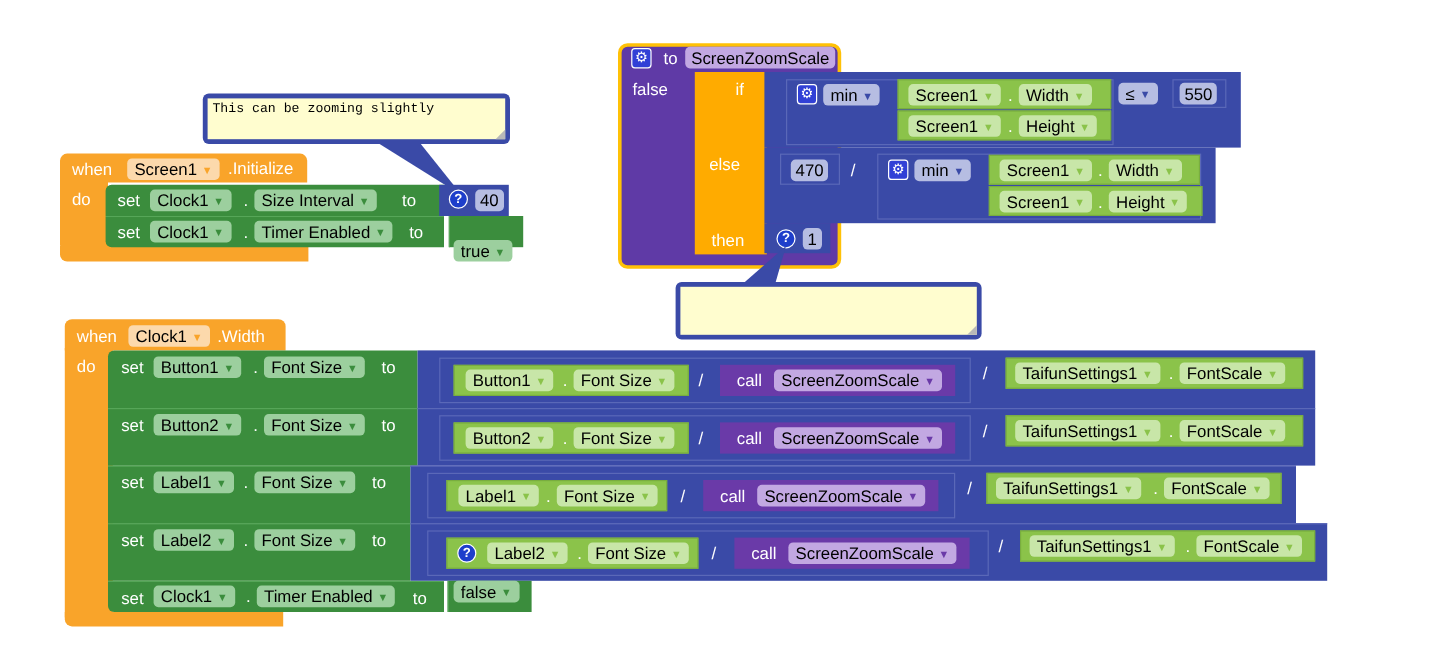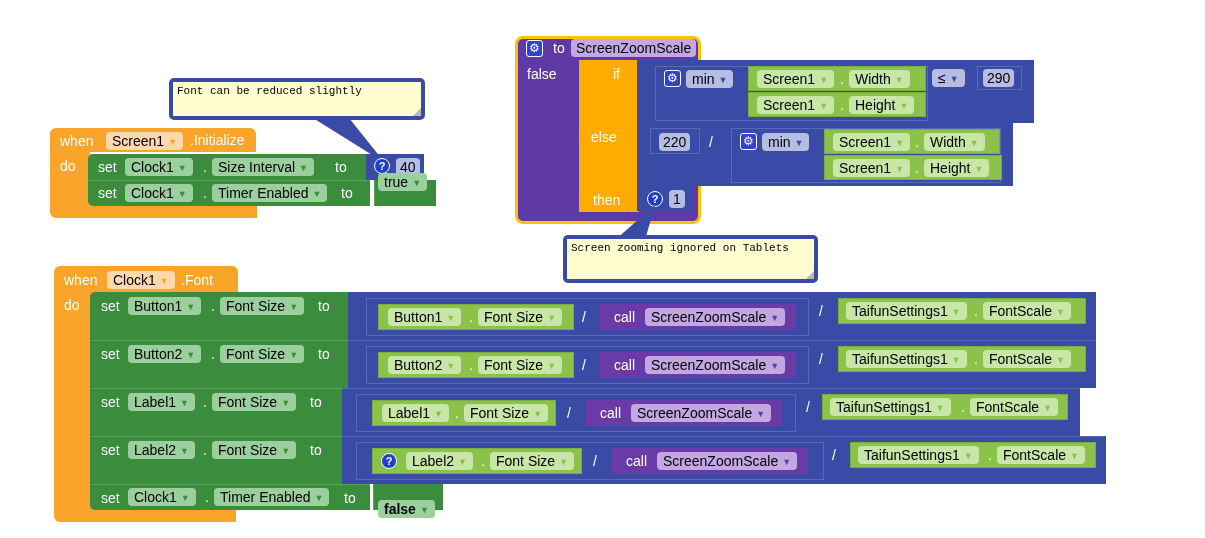--- a/index.html
+++ b/index.html
@@ -33,21 +33,21 @@
   .grip { position:absolute; right:0; bottom:0; width:0; height:0; border-left:8px solid transparent; border-bottom:8px solid #b8b8b8; }
   .dot { position:absolute; color:#fff; font-size:14px; }
 </style>
 </head>
 <body>
 
 <svg class="abs" style="left:300px;top:108px;" width="110" height="60">
   <polygon points="5,5 45,5 85,55" fill="#3a4aa7"></polygon>
 </svg>
 <div class="comment" style="left:169px;top:78px;width:256px;height:42px;">
-  <div class="inner"><span>Font can be reduced slightly</span><div class="grip"></div></div>
+  <div class="inner"><span>This can be zooming slightly</span><div class="grip"></div></div>
 </div>
 
 <div class="abs orange" style="left:50px;top:128px;width:206px;height:24px;border-radius:6px 6px 0 0;"></div>
 <div class="abs orange" style="left:50px;top:150px;width:40px;height:60px;border-radius:0 0 0 6px;"></div>
 <div class="abs orange" style="left:50px;top:205px;width:207px;height:13px;border-radius:0 0 0 6px;"></div>
 <span class="txt" style="left:60px;top:133px;">when</span>
 <div class="field fo" style="left:106px;top:132px;"><span>Screen1</span><span class="arrow" style="color:#f9a42a">▼</span></div>
 <span class="txt" style="left:190px;top:132px;">.Initialize</span>
 <span class="txt" style="left:60px;top:158px;">do</span>
 
@@ -61,21 +61,21 @@
 <div class="icon-q" style="left:374px;top:158px;">?</div>
 <div class="field fb" style="left:396px;top:158px;padding:0 4px;">40</div>
 
 <div class="abs green" style="left:88px;top:180px;width:282px;height:26px;border-radius:0 0 0 5px;border-top:1px solid #56a658;"></div>
 <span class="txt" style="left:98px;top:185px;">set</span>
 <div class="field fg" style="left:125px;top:184px;"><span>Clock1</span><span class="arrow" style="color:#3b8d3d">▼</span></div>
 <span class="dot" style="left:203px;top:185px;">.</span>
 <div class="field fg" style="left:212px;top:184px;"><span>Timer Enabled</span><span class="arrow" style="color:#3b8d3d">▼</span></div>
 <span class="txt" style="left:341px;top:185px;">to</span>
 <div class="abs green" style="left:374px;top:180px;width:62px;height:26px;border-left:1px solid #56a658;"></div>
-<div class="field fg" style="left:378px;top:173px;"><span>true</span><span class="arrow" style="color:#3b8d3d">▼</span></div>
+<div class="field fg" style="left:378px;top:200px;"><span>true</span><span class="arrow" style="color:#3b8d3d">▼</span></div>
 
 <div class="abs proc" style="left:515px;top:36px;width:186px;height:188px;border:3px solid #ffc107;border-radius:8px;"></div>
 <div class="icon-gear" style="left:526px;top:40px;">⚙</div>
 <span class="txt" style="left:553px;top:40px;">to</span>
 <div class="field fp" style="left:571px;top:39px;padding:0 5px;">ScreenZoomScale</div>
 <span class="txt" style="left:527px;top:66px;">false</span>
 
 <div class="abs ifbg" style="left:579px;top:60px;width:60px;height:152px;"></div>
 <span class="txt" style="left:613px;top:66px;">if</span>
 <span class="txt" style="left:591px;top:129px;">else</span>
@@ -88,25 +88,25 @@
 <div class="abs lgreen" style="left:748px;top:66px;width:178px;height:25px;"></div>
 <div class="field flg" style="left:757px;top:70px;"><span>Screen1</span><span class="arrow" style="color:#8bc34a">▼</span></div>
 <span class="dot" style="left:840px;top:71px;">.</span>
 <div class="field flg" style="left:849px;top:70px;"><span>Width</span><span class="arrow" style="color:#8bc34a">▼</span></div>
 <div class="abs lgreen" style="left:748px;top:92px;width:178px;height:25px;"></div>
 <div class="field flg" style="left:757px;top:96px;"><span>Screen1</span><span class="arrow" style="color:#8bc34a">▼</span></div>
 <span class="dot" style="left:840px;top:97px;">.</span>
 <div class="field flg" style="left:849px;top:96px;"><span>Height</span><span class="arrow" style="color:#8bc34a">▼</span></div>
 <div class="field fb" style="left:932px;top:69px;"><span>≤</span><span class="arrow" style="color:#3a4aa7">▼</span></div>
 <div class="abs blue-in" style="left:977px;top:66px;width:45px;height:24px;"></div>
-<div class="field fb" style="left:983px;top:69px;padding:0 4px;">290</div>
+<div class="field fb" style="left:983px;top:69px;padding:0 4px;">550</div>
 
 <div class="abs blue" style="left:637px;top:123px;width:376px;height:63px;"></div>
 <div class="abs blue-in" style="left:650px;top:128px;width:50px;height:26px;"></div>
-<div class="field fb" style="left:659px;top:133px;padding:0 4px;">220</div>
+<div class="field fb" style="left:659px;top:133px;padding:0 4px;">470</div>
 <span class="txt" style="left:709px;top:134px;">/</span>
 <div class="abs blue-in" style="left:731px;top:128px;width:270px;height:55px;"></div>
 <div class="icon-gear" style="left:740px;top:133px;">⚙</div>
 <div class="field fb" style="left:762px;top:133px;"><span>min</span><span class="arrow" style="color:#3a4aa7">▼</span></div>
 <div class="abs lgreen" style="left:824px;top:129px;width:176px;height:25px;"></div>
 <div class="field flg" style="left:833px;top:133px;"><span>Screen1</span><span class="arrow" style="color:#8bc34a">▼</span></div>
 <span class="dot" style="left:915px;top:134px;">.</span>
 <div class="field flg" style="left:924px;top:133px;"><span>Width</span><span class="arrow" style="color:#8bc34a">▼</span></div>
 <div class="abs lgreen" style="left:824px;top:155px;width:178px;height:25px;"></div>
 <div class="field flg" style="left:833px;top:159px;"><span>Screen1</span><span class="arrow" style="color:#8bc34a">▼</span></div>
@@ -114,29 +114,29 @@
 <div class="field flg" style="left:924px;top:159px;"><span>Height</span><span class="arrow" style="color:#8bc34a">▼</span></div>
 
 <div class="abs blue" style="left:637px;top:186px;width:55px;height:25px;"></div>
 <div class="icon-q" style="left:647px;top:191px;">?</div>
 <div class="field fb" style="left:669px;top:190px;padding:0 4px;">1</div>
 
 <svg class="abs" style="left:595px;top:200px;" width="80" height="45">
   <polygon points="60,5 20,40 50,40" fill="#3a4aa7"></polygon>
 </svg>
 <div class="comment" style="left:563px;top:235px;width:255px;height:48px;">
-  <div class="inner"><span>Screen zooming ignored on Tablets</span><div class="grip"></div></div>
+  <div class="inner"><div class="grip"></div></div>
 </div>
 
 <div class="abs orange" style="left:54px;top:266px;width:184px;height:26px;border-radius:6px 6px 0 0;"></div>
 <div class="abs orange" style="left:54px;top:290px;width:40px;height:230px;border-radius:0 0 0 6px;"></div>
 <div class="abs orange" style="left:54px;top:510px;width:182px;height:12px;border-radius:0 0 0 6px;"></div>
 <span class="txt" style="left:64px;top:272px;">when</span>
 <div class="field fo" style="left:107px;top:271px;"><span>Clock1</span><span class="arrow" style="color:#f9a42a">▼</span></div>
-<span class="txt" style="left:181px;top:272px;">.Font</span>
+<span class="txt" style="left:181px;top:272px;">.Width</span>
 <span class="txt" style="left:64px;top:297px;">do</span>
 
 <div id="timer-rows">
     <div class="abs green" style="left:90px;top:292px;width:258px;height:48px;border-radius:5px 0 0 0;"></div>
     <span class="txt" style="left:101px;top:298px;">set</span>
     <div class="field fg" style="left:128px;top:297px;"><span>Button1</span><span class="arrow" style="color:#3b8d3d">▼</span></div>
     <span class="dot" style="left:211px;top:298px;">.</span>
     <div class="field fg" style="left:220px;top:297px;"><span>Font Size</span><span class="arrow" style="color:#3b8d3d">▼</span></div>
     <span class="txt" style="left:318px;top:298px;">to</span>
     <div class="abs blue" style="left:348px;top:292px;width:748px;height:48px;"></div>
@@ -220,13 +220,13 @@
     <div class="field flg" style="left:997px;top:446px;"><span>FontScale</span><span class="arrow" style="color:#8bc34a">▼</span></div>
   </div>
 
 <div class="abs green" style="left:90px;top:484px;width:280px;height:26px;border-radius:0 0 0 5px;border-top:1px solid #56a658;"></div>
 <span class="txt" style="left:101px;top:490px;">set</span>
 <div class="field fg" style="left:128px;top:488px;"><span>Clock1</span><span class="arrow" style="color:#3b8d3d">▼</span></div>
 <span class="dot" style="left:205px;top:489px;">.</span>
 <div class="field fg" style="left:214px;top:488px;"><span>Timer Enabled</span><span class="arrow" style="color:#3b8d3d">▼</span></div>
 <span class="txt" style="left:344px;top:490px;">to</span>
 <div class="abs green" style="left:373px;top:484px;width:70px;height:26px;border-left:1px solid #56a658;"></div>
-<div class="field fg" style="left:378px;top:500px;font-weight:bold;"><span>false</span><span class="arrow" style="color:#3b8d3d">▼</span></div>
+<div class="field fg" style="left:378px;top:484px;"><span>false</span><span class="arrow" style="color:#3b8d3d">▼</span></div>
 
 </body></html>

